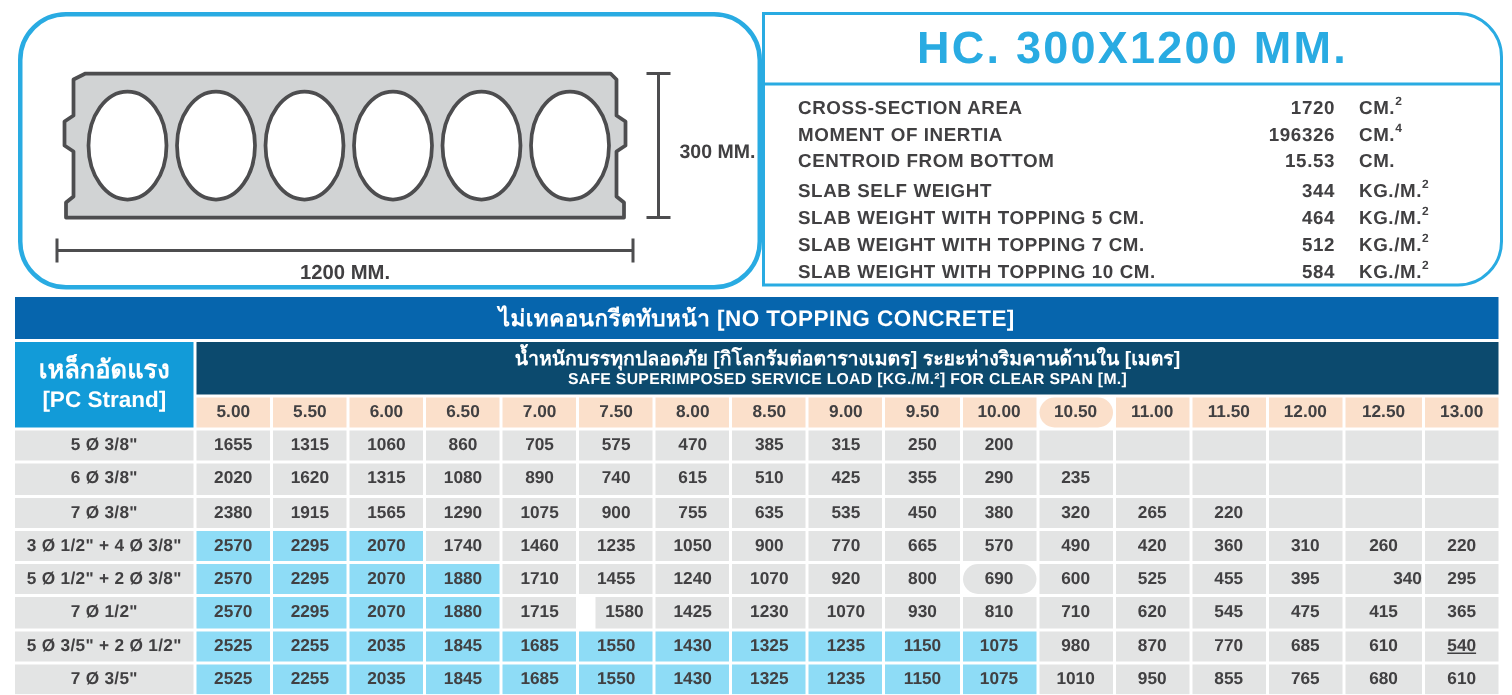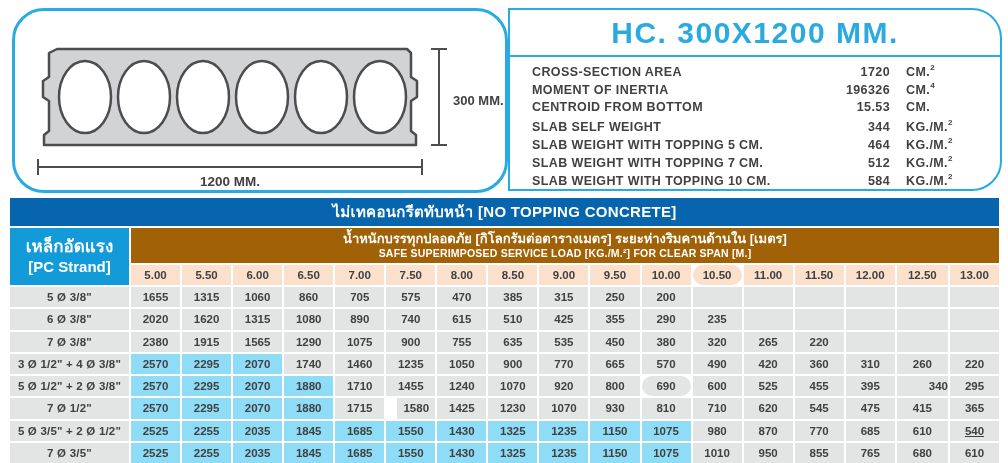--- a/index.html
+++ b/index.html
@@ -46,21 +46,21 @@
     grid-template-rows:35px 20px repeat(8,1fr); gap:2px;
     background:#ffffff;
   }
   .cell { display:flex; align-items:center; justify-content:center; white-space:nowrap; }
   .pc {
     grid-row:1/3; grid-column:1; background:#129bd8; color:#ffffff;
     flex-direction:column; font-size:17px; line-height:1.2;
   }
   .pc .l2 { font-size:15px; }
   .sub {
-    grid-row:1; grid-column:2/19; background:#a16207; color:#ffffff;
+    grid-row:1; grid-column:2/19; background:#0c4a6e; color:#ffffff;
     flex-direction:column; line-height:1.25;
   }
   .sub .th { font-size:13px; }
   .sub .en { font-size:10.5px; letter-spacing:0.2px; }
   .c-span  { background:#fbe0cb; font-size:11.5px; }
   .c-label { background:#e3e4e4; font-size:11.5px; letter-spacing:0.2px; }
   .c-val   { background:#e3e4e4; font-size:11.5px; }
   .c-hl    { background:#8edcf6; }
 </style>
 </head>

